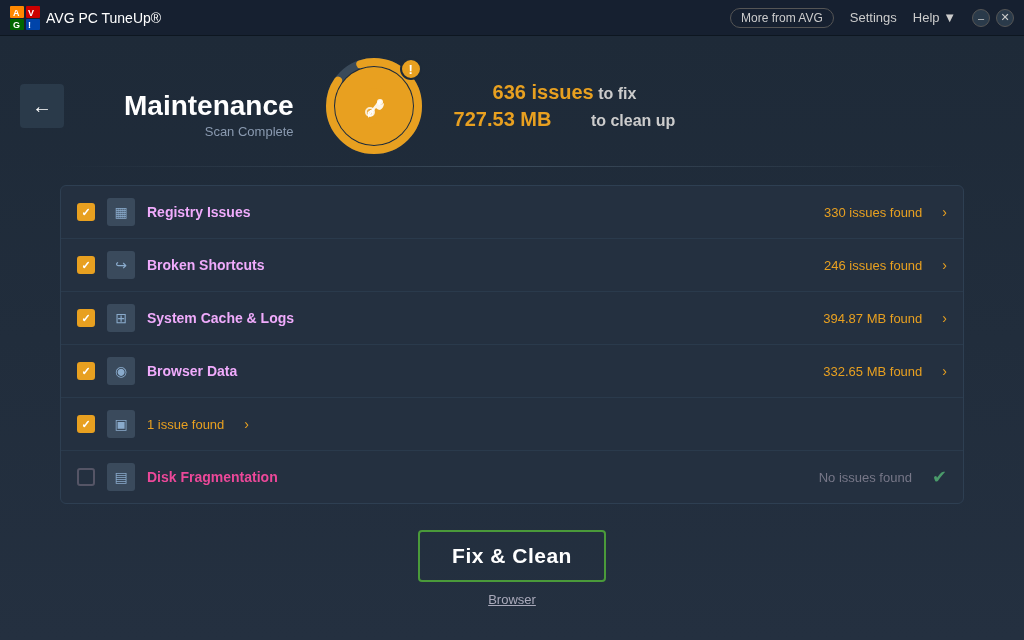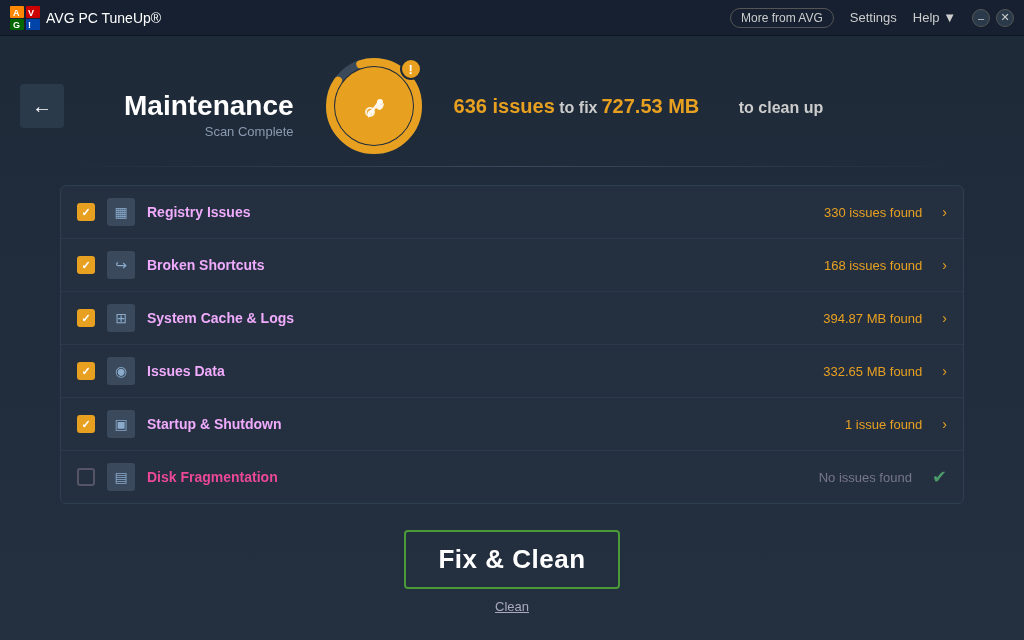--- a/index.html
+++ b/index.html
@@ -165,21 +165,21 @@
       font-weight: bold;
       color: #fff;
       border: 2px solid #1e2a38;
       z-index: 2;
     }
 
     
     .stats-section {
       margin-left: 30px;
       display: flex;
-      flex-direction: row;
+      flex-direction: column;
       gap: 4px;
       text-align: center;
     }
     .stats-line {
       font-size: 20px;
       color: #e8a020;
       font-weight: bold;
     }
 
     
@@ -272,21 +272,21 @@
       flex-direction: column;
       align-items: center;
       padding: 16px 0 8px;
       gap: 10px;
     }
 
     .fix-clean-btn {
       background: transparent;
       border: 2px solid #4a9a3a;
       color: #fff;
-      font-size: 26px;
+      font-size: 21px;
       font-weight: bold;
       padding: 12px 32px;
       border-radius: 4px;
       cursor: pointer;
       letter-spacing: 0.5px;
     }
 
     .cancel-link {
       color: #aab;
       font-size: 13px;
@@ -388,57 +388,56 @@
         <span class="issue-name">Registry Issues</span>
         <span class="issue-result">330 issues found</span>
         <span class="issue-arrow">›</span>
       </div>
       <div class="issue-row">
         <div class="issue-checkbox checked">
           <span class="check-mark">✓</span>
         </div>
         <div class="issue-icon-box">↪</div>
         <span class="issue-name">Broken Shortcuts</span>
-        <span class="issue-result">168 issues found</span>
+        <span class="issue-result">246 issues found</span>
         <span class="issue-arrow">›</span>
       </div>
       <div class="issue-row">
         <div class="issue-checkbox checked">
           <span class="check-mark">✓</span>
         </div>
         <div class="issue-icon-box">⊞</div>
         <span class="issue-name">System Cache &amp; Logs</span>
         <span class="issue-result">394.87 MB found</span>
         <span class="issue-arrow">›</span>
       </div>
       <div class="issue-row">
         <div class="issue-checkbox checked">
           <span class="check-mark">✓</span>
         </div>
         <div class="issue-icon-box">◉</div>
-        <span class="issue-name">Issues Data</span>
+        <span class="issue-name">Browser Data</span>
         <span class="issue-result">332.65 MB found</span>
         <span class="issue-arrow">›</span>
       </div>
       <div class="issue-row">
         <div class="issue-checkbox checked">
           <span class="check-mark">✓</span>
         </div>
         <div class="issue-icon-box">▣</div>
-        <span class="issue-name">Startup &amp; Shutdown</span>
         <span class="issue-result">1 issue found</span>
         <span class="issue-arrow">›</span>
       </div>
       <div class="issue-row disabled">
         <div class="issue-checkbox unchecked"></div>
         <div class="issue-icon-box">▤</div>
         <span class="issue-name">Disk Fragmentation</span>
         <span class="issue-result">No issues found</span>
         <span class="issue-checkmark-done">✔</span>
       </div>
     </div>
 
   <div class="actions-area">
     <button class="fix-clean-btn">Fix &amp; Clean</button>
-    <span class="cancel-link">Clean</span>
+    <span class="cancel-link">Browser</span>
   </div>
 
 </div>
 
 </body></html>

